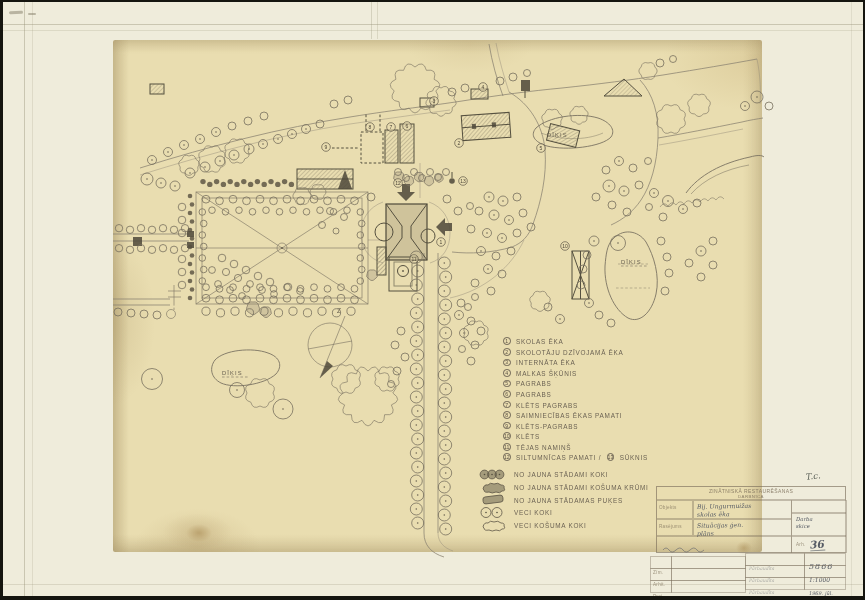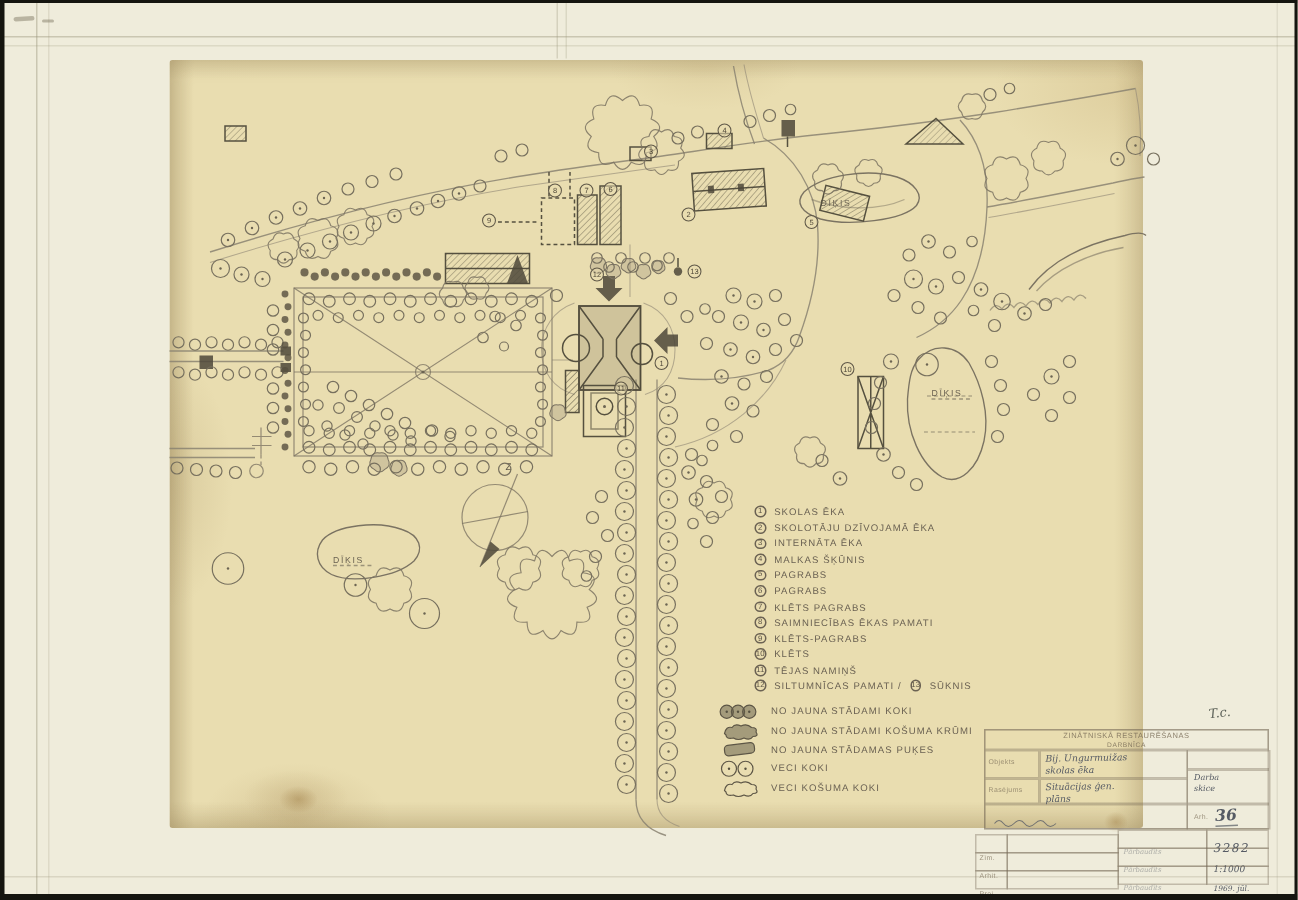--- a/index.html
+++ b/index.html
@@ -821,21 +821,21 @@
           </svg>
       </div>
       <div class="bx" style="left:134px;top:49px;width:56px;height:17px;padding:1px 4px;display:flex;gap:4px;align-items:center;">
         <span class="pr2">Arh.</span>
         <span class="hw big36">36</span>
       </div>
     </div>
 
     <div>
       <div class="bx" style="left:95px;top:91px;width:60px;height:13px;padding:2px 3px;"><span class="hw faintw">Pārbaudīts</span></div>
-      <div class="bx" style="left:154px;top:91px;width:42px;height:13px;padding:1px 4px;"><span class="hw n3282">3282</span></div>
+      <div class="bx" style="left:154px;top:91px;width:42px;height:13px;padding:1px 4px;"><span class="hw n3282">5866</span></div>
       <div class="bx" style="left:95px;top:103px;width:60px;height:13px;padding:2px 3px;"><span class="hw faintw">Pārbaudīts</span></div>
       <div class="bx" style="left:154px;top:103px;width:42px;height:13px;padding:2px 4px;"><span class="hw nscale">1:1000</span></div>
       <div class="bx" style="left:95px;top:115px;width:60px;height:13px;padding:2px 3px;"><span class="hw faintw">Pārbaudīts</span></div>
       <div class="bx" style="left:154px;top:115px;width:42px;height:13px;padding:3px 4px;"><span class="hw ndate">1969. jūl.</span></div>
     </div>
 
     <div>
       <div class="bx" style="left:0px;top:94px;width:22px;height:13px;padding:3px 2px;"><span class="pr2">Zīm.</span></div>
       <div class="bx" style="left:21px;top:94px;width:75px;height:13px;"></div>
       <div class="bx" style="left:0px;top:106px;width:22px;height:13px;padding:3px 2px;"><span class="pr2">Arhit.</span></div>

